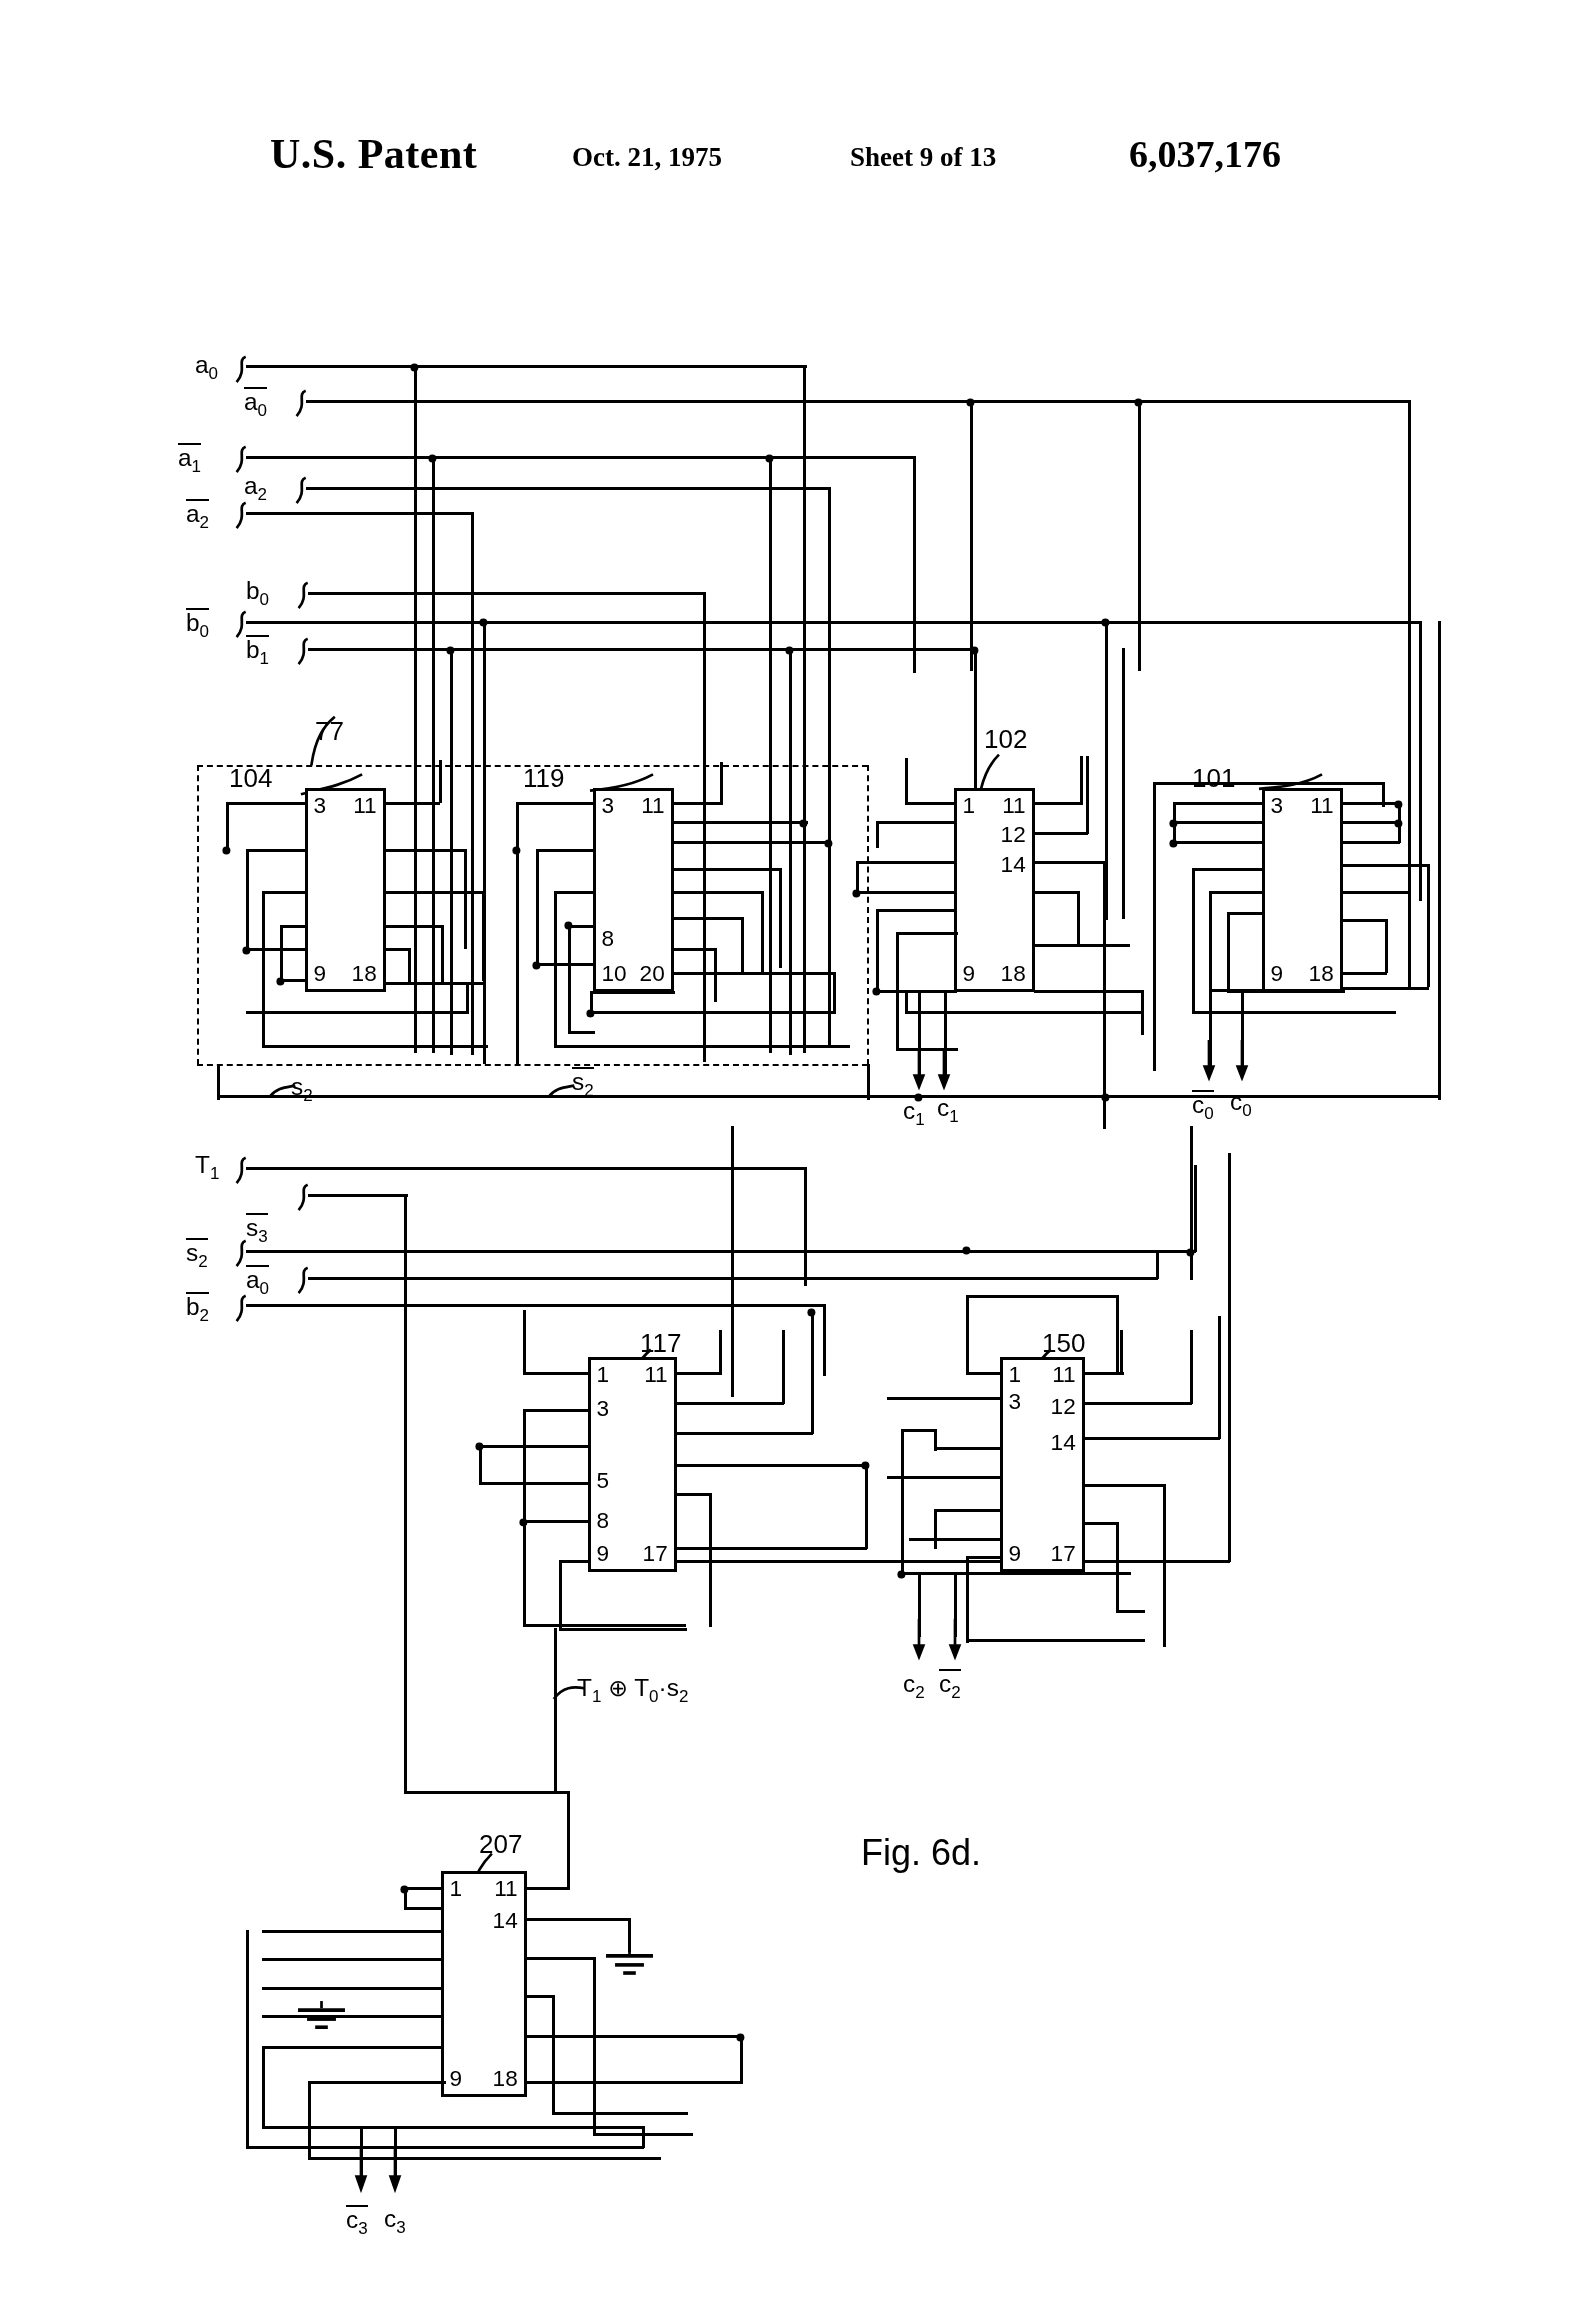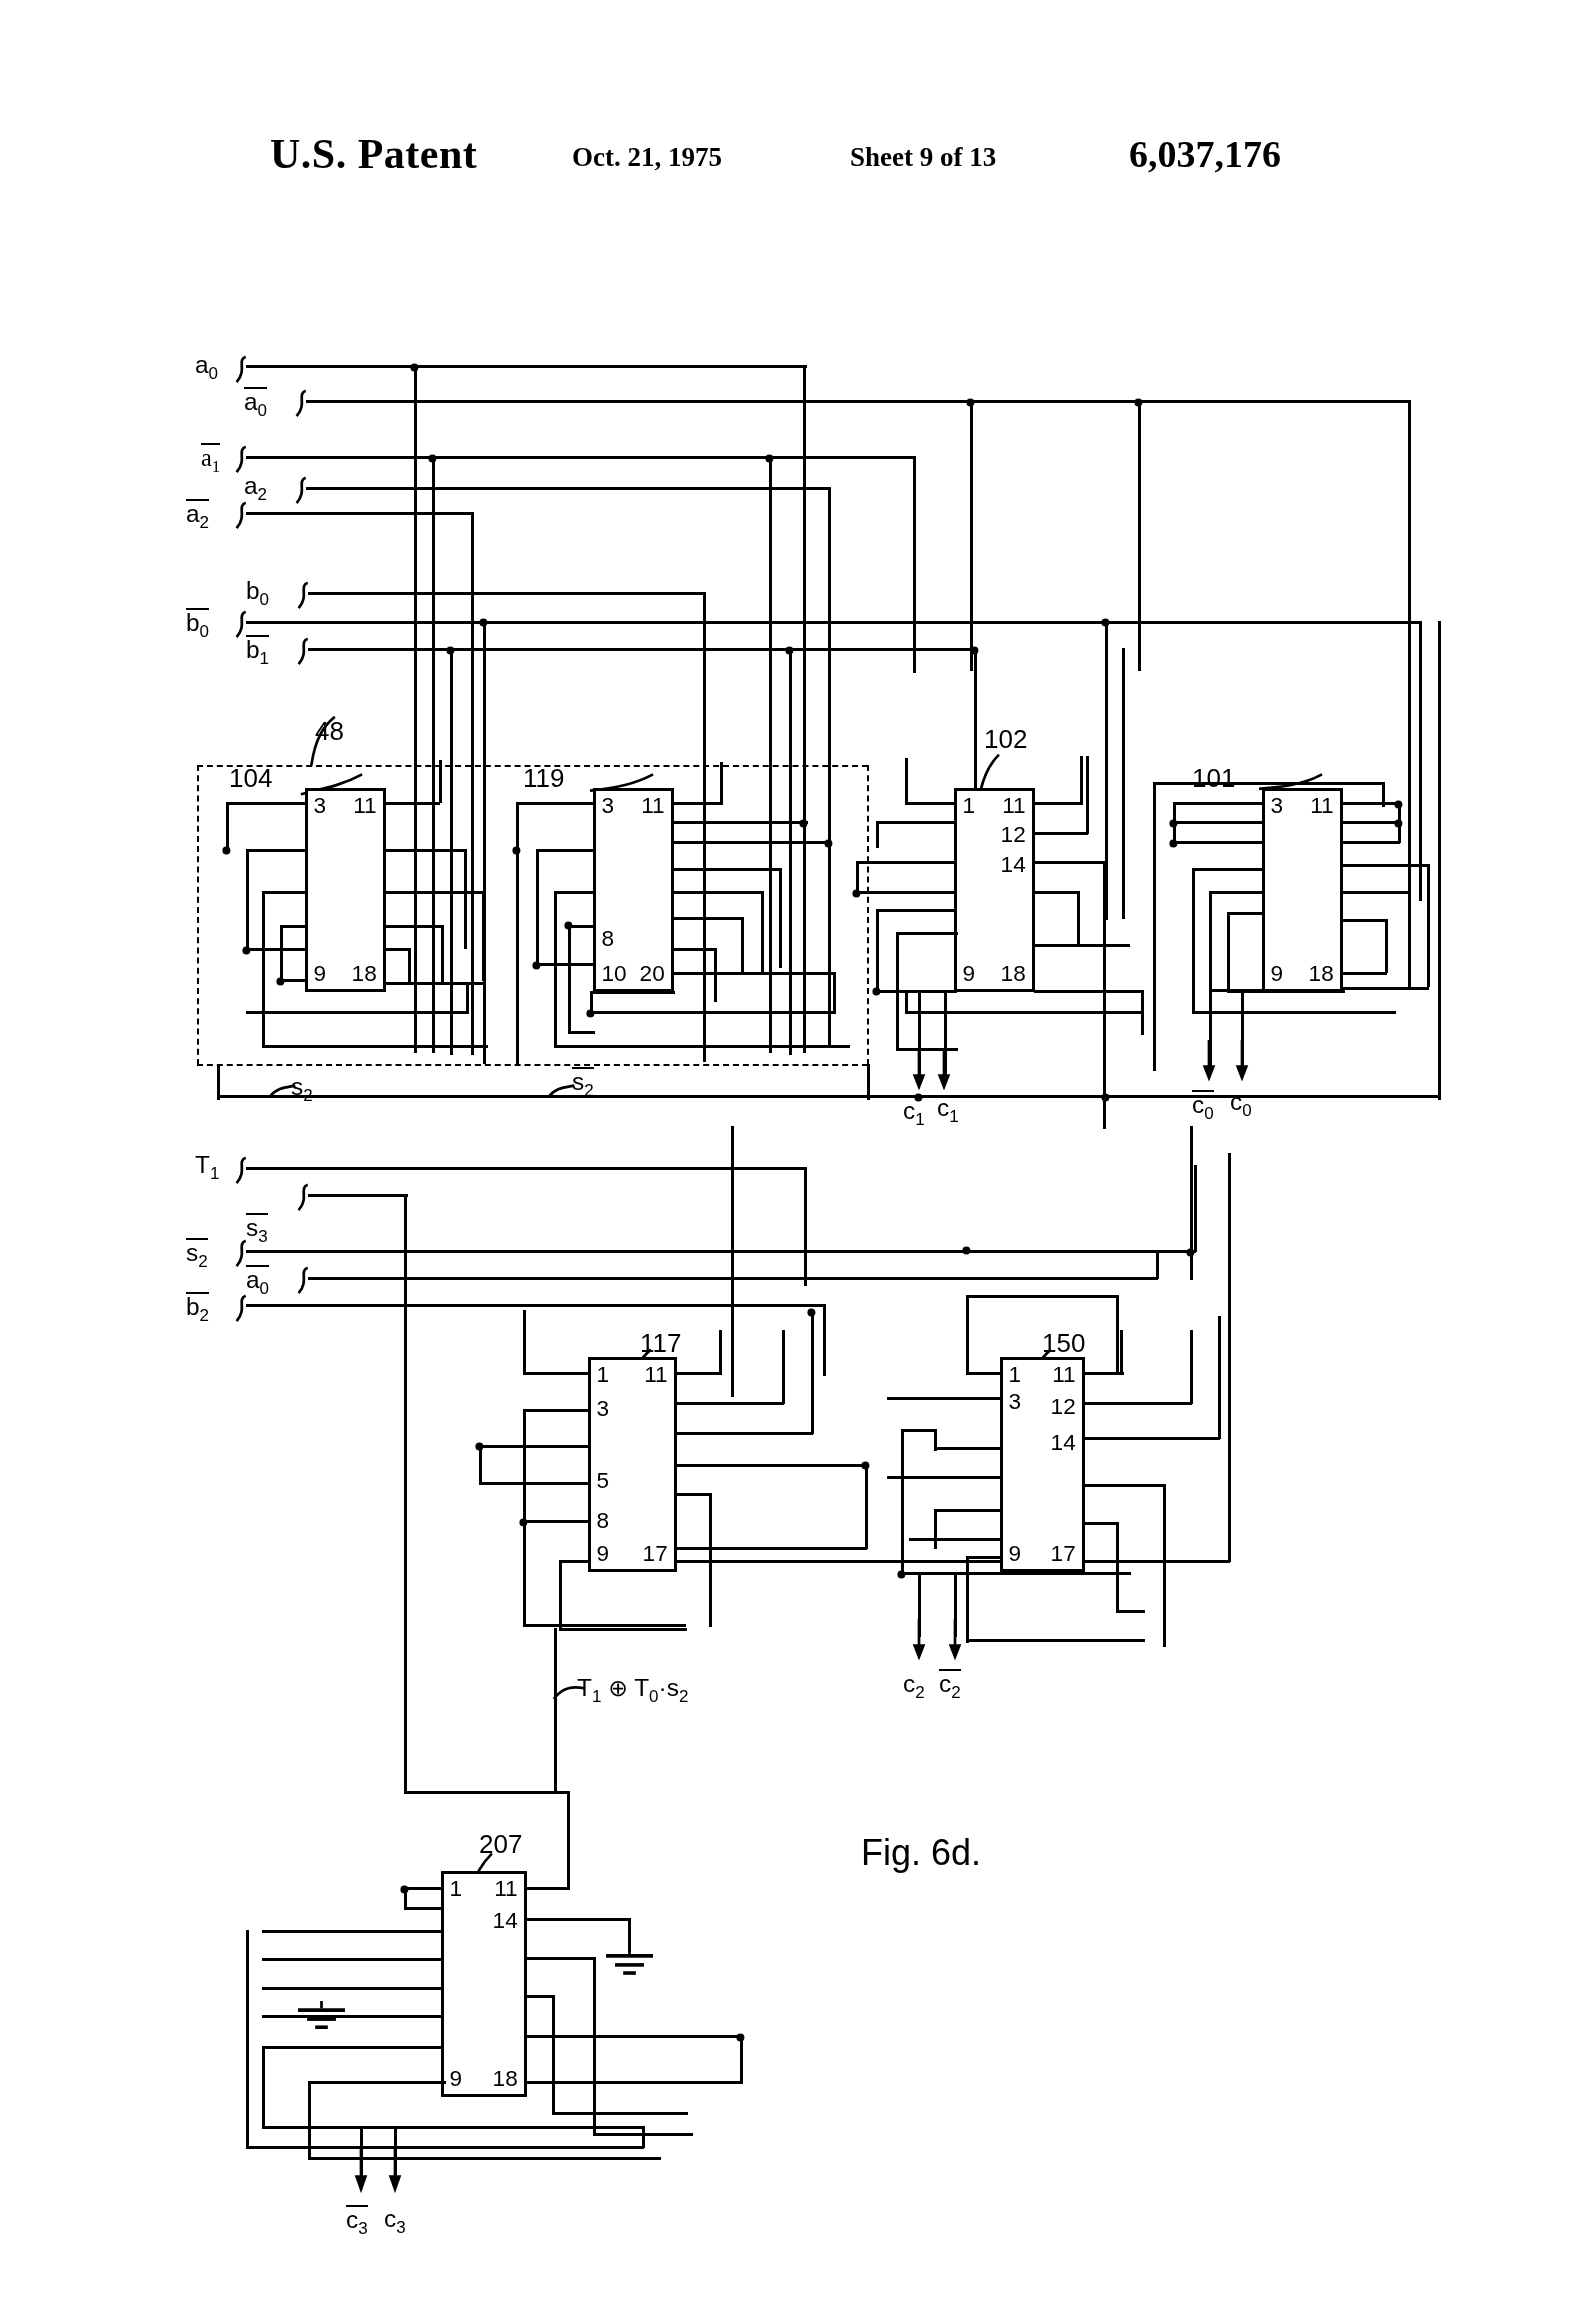--- a/index.html
+++ b/index.html
@@ -99,21 +99,21 @@
   </div>
 
   <div id="drawing">
 
     <div class="sig" style="left:195px;top:353px;">
       a<span class="sub">0</span>
     </div>
     <div class="sig" style="left:244px;top:387px;">
       <span class="ov">a<span class="sub">0</span></span>
     </div>
-    <div class="sig" style="left:201px;top:443px;font-family:Liberation Serif, serif;">
+    <div class="sig" style="left:178px;top:443px;">
       <span class="ov">a<span class="sub">1</span></span>
     </div>
     <div class="sig" style="left:244px;top:474px;">
       a<span class="sub">2</span>
     </div>
     <div class="sig" style="left:186px;top:499px;">
       <span class="ov">a<span class="sub">2</span></span>
     </div>
     <div class="sig" style="left:246px;top:579px;">
       b<span class="sub">0</span>
@@ -190,21 +190,21 @@
     <div class="dot" style="left:789px;top:650px;"></div>
     <div class="dot" style="left:974px;top:650px;"></div>
 
     <div class="dash top" style="left:197px;top:765px;width:671px;height:0;"></div>
     <div class="dash bot" style="left:197px;top:1064px;width:671px;height:0;"></div>
     <div class="dash lft" style="left:197px;top:765px;width:0;height:300px;"></div>
     <div class="dash rgt" style="left:867px;top:765px;width:0;height:300px;"></div>
     <svg class="lead" style="left:288px;top:713px;" width="54" height="58" viewBox="0 0 60 64">
       <path d="M52 4 C40 14, 30 28, 26 58" stroke="#000" stroke-width="3" fill="none"></path>
     </svg>
-    <div class="icnum" style="left:315px;top:716px;">48</div>
+    <div class="icnum" style="left:315px;top:716px;">77</div>
 
     <div class="icnum" style="left:229px;top:763px;">104</div>
     <svg class="lead" style="left:299px;top:769px;" width="74" height="36" viewBox="0 0 82 40">
       <path d="M2 28 C26 22, 48 18, 70 6" stroke="#000" stroke-width="3" fill="none"></path>
     </svg>
     <div class="ic" style="left:305px;top:788px;width:81px;height:204px;">
       <span class="pin pl" style="top:3.6px;">3</span>
       <span class="pin pr" style="top:3.6px;">11</span>
       <span class="pin pl" style="bottom:3.6px;">9</span>
       <span class="pin pr" style="bottom:3.6px;">18</span>

